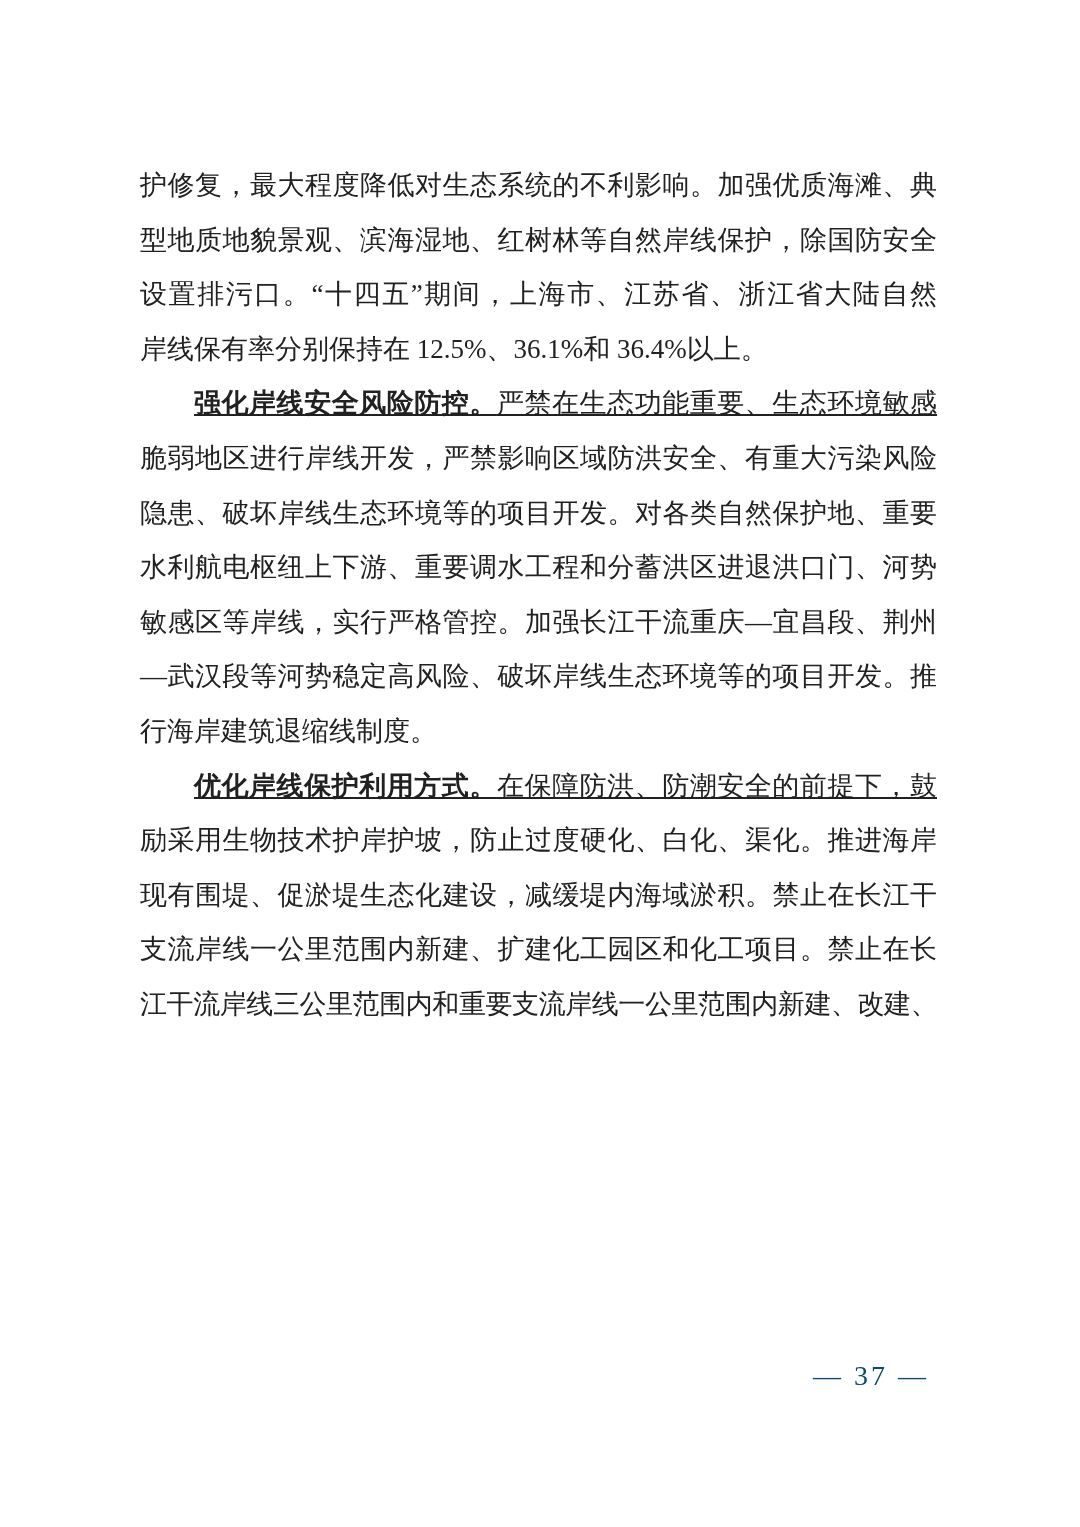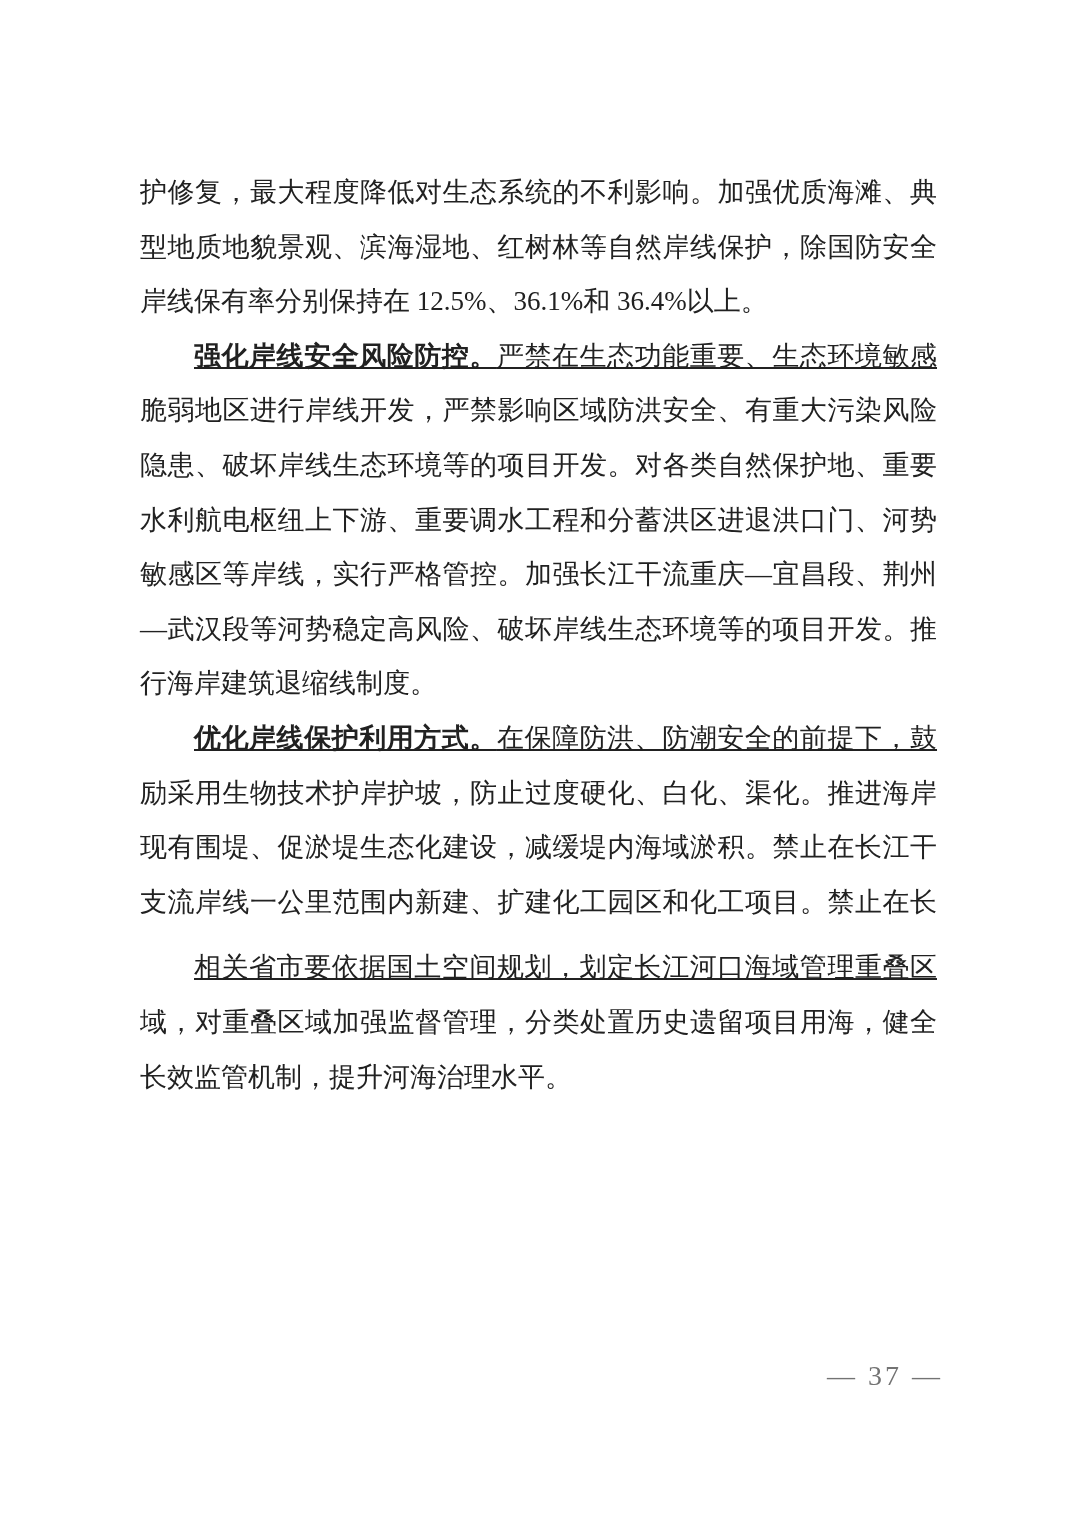--- a/index.html
+++ b/index.html
@@ -8,21 +8,21 @@
     width:1080px;
     height:1527px;
     background:#ffffff;
     font-family:"Liberation Serif","DejaVu Serif",serif;
     color:#212121;
     overflow:hidden;
   }
   .content{
     position:absolute;
     left:140px;
-    top:165px;
+    top:158px;
     width:797px;
     font-size:27px;
   }
   .para{margin:0;padding:0;}
   .line{
     height:54.6px;
     line-height:54.6px;
     text-align:justify;
     text-align-last:justify;
     overflow:visible;
@@ -31,63 +31,60 @@
     text-align:left;
     text-align-last:left;
   }
   .indent{text-indent:54px;text-decoration:underline;}
   .lead{font-weight:bold;}
   .tight{letter-spacing:-0.7px;}
   .para-gap{margin-top:11px;}
   .footer{
     position:absolute;
     top:1356px;
-    right:137px;
+    right:151px;
     height:40px;
     line-height:40px;
     font-size:28px;
     letter-spacing:3px;
-    color:#737373;
+    color:#0c4a6e;
   }
 </style>
 </head>
 <body>
 
 <div class="page">
 
   <div class="content">
 
     <div class="para">
       <div class="line">护修复，最大程度降低对生态系统的不利影响。加强优质海滩、典</div>
       <div class="line">型地质地貌景观、滨海湿地、红树林等自然岸线保护，除国防安全</div>
+      <div class="line">设置排污口。“十四五”期间，上海市、江苏省、浙江省大陆自然</div>
       <div class="line last">岸线保有率分别保持在 12.5%、36.1%和 36.4%以上。</div>
     </div>
 
     <div class="para">
       <div class="line indent"><span class="lead">强化岸线安全风险防控。</span><span>严禁在生态功能重要、生态环境敏感</span></div>
       <div class="line">脆弱地区进行岸线开发，严禁影响区域防洪安全、有重大污染风险</div>
       <div class="line">隐患、破坏岸线生态环境等的项目开发。对各类自然保护地、重要</div>
       <div class="line">水利航电枢纽上下游、重要调水工程和分蓄洪区进退洪口门、河势</div>
       <div class="line">敏感区等岸线，实行严格管控。加强长江干流重庆—宜昌段、荆州</div>
       <div class="line">—武汉段等河势稳定高风险、破坏岸线生态环境等的项目开发。推</div>
       <div class="line last">行海岸建筑退缩线制度。</div>
     </div>
 
     <div class="para">
       <div class="line indent"><span class="lead">优化岸线保护利用方式。</span><span>在保障防洪、防潮安全的前提下，鼓</span></div>
       <div class="line">励采用生物技术护岸护坡，防止过度硬化、白化、渠化。推进海岸</div>
       <div class="line">现有围堤、促淤堤生态化建设，减缓堤内海域淤积。禁止在长江干</div>
       <div class="line">支流岸线一公里范围内新建、扩建化工园区和化工项目。禁止在长</div>
+      <div class="line tight">江干流岸线三公里范围内和重要支流岸线一公里范围内新建、改建、</div>
     </div>
 
-    <div class="para para-gap">
-      <div class="line indent">相关省市要依据国土空间规划，划定长江河口海域管理重叠区</div>
-      <div class="line">域，对重叠区域加强监督管理，分类处置历史遗留项目用海，健全</div>
-      <div class="line last">长效监管机制，提升河海治理水平。</div>
-    </div>
 
   </div>
 
   <div class="footer">
     <span>— 37 —</span>
   </div>
 
 </div>
 
 </body></html>

